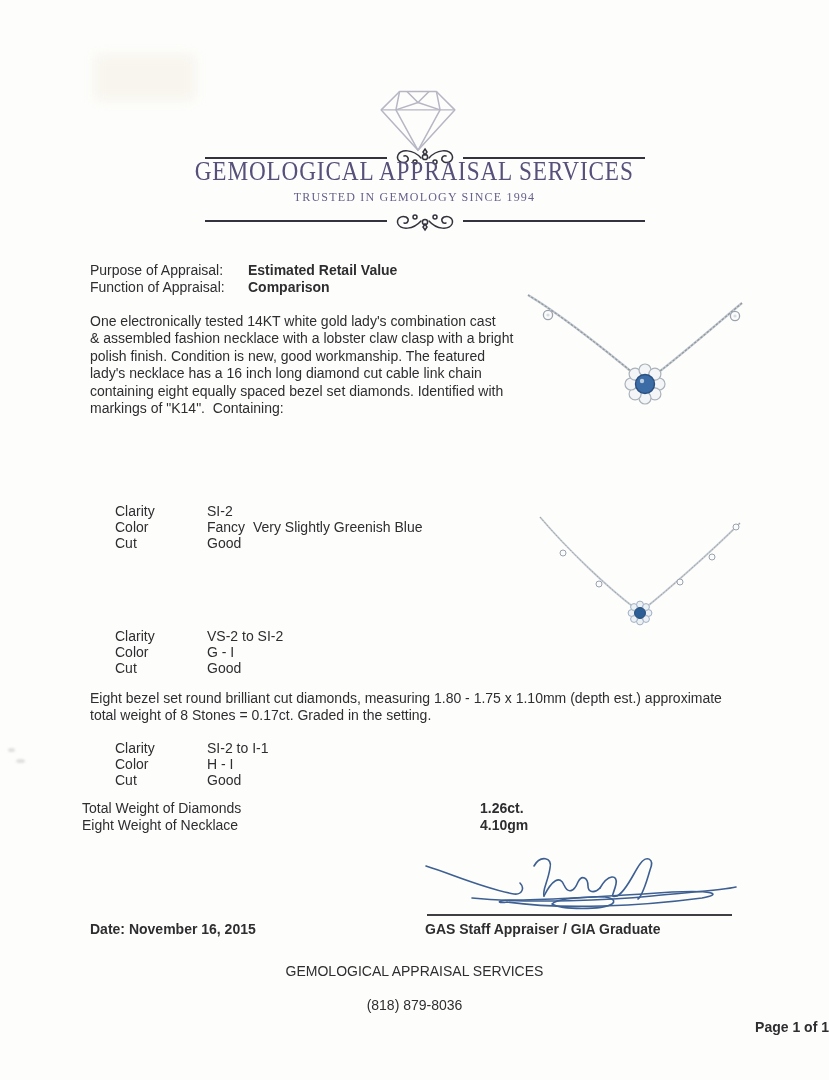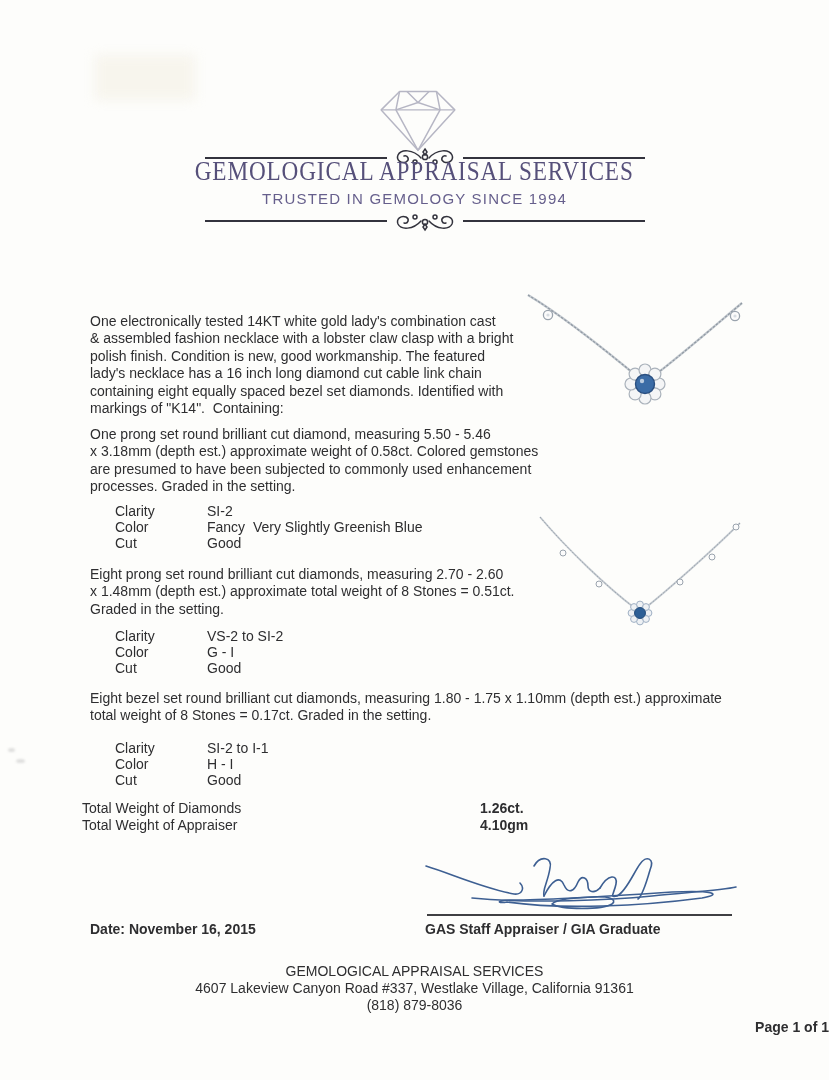--- a/index.html
+++ b/index.html
@@ -14,21 +14,21 @@
   .b { font-weight:bold; }
   .center { left:0; right:0; text-align:center; }
 
   
   .smudge { left:95px; top:55px; width:100px; height:45px;
     background:rgba(243,238,226,.55); filter:blur(6px); }
   .brand-title { top:156px; color:#56507a;
     font-family:"Liberation Serif", serif; font-size:27px; letter-spacing:1px; }
   .brand-title .squeeze { display:inline-block; transform:scaleX(.86); transform-origin:center; }
   .brand-tagline { top:190px; color:#665f8c;
-    font-family:Liberation Sans, sans-serif; font-size:15px; letter-spacing:1.2px; }
+    font-family:Liberation Serif, serif; font-size:12px; letter-spacing:1.2px; }
   .hr-row { left:205px; width:440px; height:26px; display:flex; align-items:center; }
   .hr-row .line { flex:1; height:2.4px; background:#33333d; }
   .hr-row.top { top:145px; }
   .hr-row.bottom { top:208px; }
   .hr-row.bottom svg { transform:scaleY(-1); }
 
   
   .info-grid { left:90px; top:262px; display:grid;
     grid-template-columns:158px auto; line-height:16.6px; }
 
@@ -90,20 +90,26 @@
       <path d="M34 12 C26 3 14 3 11 9 C9 14 14 18 19 16 C23 14 21 9 17 10"></path>
       <path d="M42 12 C50 3 62 3 65 9 C67 14 62 18 57 16 C53 14 55 9 59 10"></path>
       <circle cx="38" cy="11" r="2.6"></circle>
       <circle cx="28" cy="16" r="2"></circle>
       <circle cx="48" cy="16" r="2"></circle>
       <path d="M38 3 L40 6 L38 9 L36 6 Z"></path>
     </svg>
     <div class="line"></div>
   </div>
 
+  <div class="abs info-grid">
+    <div>Purpose of Appraisal:</div>
+    <div class="b">Estimated Retail Value</div>
+    <div>Function of Appraisal:</div>
+    <div class="b">Comparison</div>
+  </div>
 
   <div class="abs pre" style="left:90px; top:313px; width:490px;">One electronically tested 14KT white gold lady's combination cast
 &amp; assembled fashion necklace with a lobster claw clasp with a bright
 polish finish. Condition is new, good workmanship. The featured
 lady's necklace has a 16 inch long diamond cut cable link chain
 containing eight equally spaced bezel set diamonds. Identified with
 markings of "K14".  Containing:</div>
 
   <svg class="abs" style="left:513px; top:288px;" width="299" height="148" viewBox="0 0 299 148" fill="none">
     <path d="M15 7 C45 25 90 60 126 90" stroke="#c3c9cf" stroke-width="2.4"></path>
@@ -123,36 +129,29 @@
         <circle cx="-14" cy="0" r="6"></circle>
           <circle cx="-9.9" cy="-9.9" r="6"></circle>
         <circle cx="0" cy="-14" r="6"></circle>
           <circle cx="9.9" cy="-9.9" r="6"></circle>
       </g>
       <circle cx="0" cy="0" r="9.5" fill="#3b6ca6" stroke="#2a4f80" stroke-width="1.4"></circle>
       <circle cx="-3" cy="-3" r="2.2" fill="#ffffff" opacity="0.65"></circle>
     </g>
   </svg>
 
-  <div class="abs pre" style="left:90px; top:426px; width:500px;">One prong set round brilliant cut diamond, measuring 5.50 - 5.46
-x 3.18mm (depth est.) approximate weight of 0.58ct. Colored gemstones
-are presumed to have been subjected to commonly used enhancement
-processes. Graded in the setting.</div>
   <div class="abs spec-table" style="left:115px; top:503px;">
     <div>Clarity</div>
     <div class="val">SI-2</div>
     <div>Color</div>
     <div class="val">Fancy  Very Slightly Greenish Blue</div>
     <div>Cut</div>
     <div class="val">Good</div>
   </div>
 
-  <div class="abs pre" style="left:90px; top:566px; width:500px;">Eight prong set round brilliant cut diamonds, measuring 2.70 - 2.60
-x 1.48mm (depth est.) approximate total weight of 8 Stones = 0.51ct.
-Graded in the setting.</div>
 
   <svg class="abs" style="left:533px; top:510px;" width="278" height="142" viewBox="0 0 278 142" fill="none">
     <path d="M7 7 C35 40 75 78 103 99" stroke="#c6ccd2" stroke-width="1.8"></path>
     <path d="M7 7 C35 40 75 78 103 99" stroke="#97a0aa" stroke-width="0.9" stroke-dasharray="2 1.4"></path>
     <path d="M207 13 C180 40 135 80 111 99" stroke="#c6ccd2" stroke-width="1.8"></path>
     <path d="M207 13 C180 40 135 80 111 99" stroke="#97a0aa" stroke-width="0.9" stroke-dasharray="2 1.4"></path>
     <g fill="#fcfcfc" stroke="#9aa3ad" stroke-width="1">
       <circle cx="30" cy="43" r="3"></circle>
         <circle cx="66" cy="74" r="3"></circle>
       <circle cx="147" cy="72" r="3"></circle>
@@ -190,35 +189,34 @@
     <div class="val">SI-2 to I-1</div>
     <div>Color</div>
     <div class="val">H - I</div>
     <div>Cut</div>
     <div class="val">Good</div>
   </div>
 
   <div class="abs totals-grid">
     <div>Total Weight of Diamonds</div>
     <div class="val">1.26ct.</div>
-    <div>Total Weight of Appraiser</div>
+    <div>Eight Weight of Necklace</div>
     <div class="val">4.10gm</div>
   </div>
 
   <svg class="abs" style="left:412px; top:852px;" width="330" height="64" viewBox="0 0 330 64" fill="none" stroke="#3d5f92" stroke-width="1.6" stroke-linecap="round">
     <path d="M14 14 C40 22 70 36 102 42 C110 43 113 36 108 31"></path>
     <path d="M122 14 C128 3 141 5 138 16 C136 30 130 38 132 44"></path>
     <path d="M132 44 C140 28 148 23 152 33 C156 42 162 40 166 30 C170 22 176 26 176 34 C176 40 182 42 188 36"></path>
     <path d="M188 36 C196 22 206 22 204 32 C202 42 197 46 205 44 C214 40 222 20 228 12 C234 3 243 6 238 18 C234 32 230 44 226 47"></path>
     <path d="M60 46 C120 52 200 48 240 44 C280 40 312 38 324 35"></path>
     <path d="M95 50 C150 58 230 54 290 46 C312 42 300 38 260 40 C200 44 140 48 100 48 C82 48 86 52 95 50"></path>
     <path d="M140 52 C150 58 190 58 200 52 C206 47 196 44 180 45 C160 46 145 47 140 52"></path>
   </svg>
   <div class="abs sig-line"></div>
   <div class="abs appraiser">GAS Staff Appraiser / GIA Graduate</div>
   <div class="abs date">Date: November 16, 2015</div>
 
   <div class="abs center footer-company">GEMOLOGICAL APPRAISAL SERVICES</div>
-  <div class="abs center footer-address">4607 Lakeview Canyon Road #337, Westlake Village, California 91361</div>
   <div class="abs center footer-phone">(818) 879-8036</div>
   <div class="abs center footer-page">Page 1 of 1</div>
 
 </div>
 
 </body></html>

